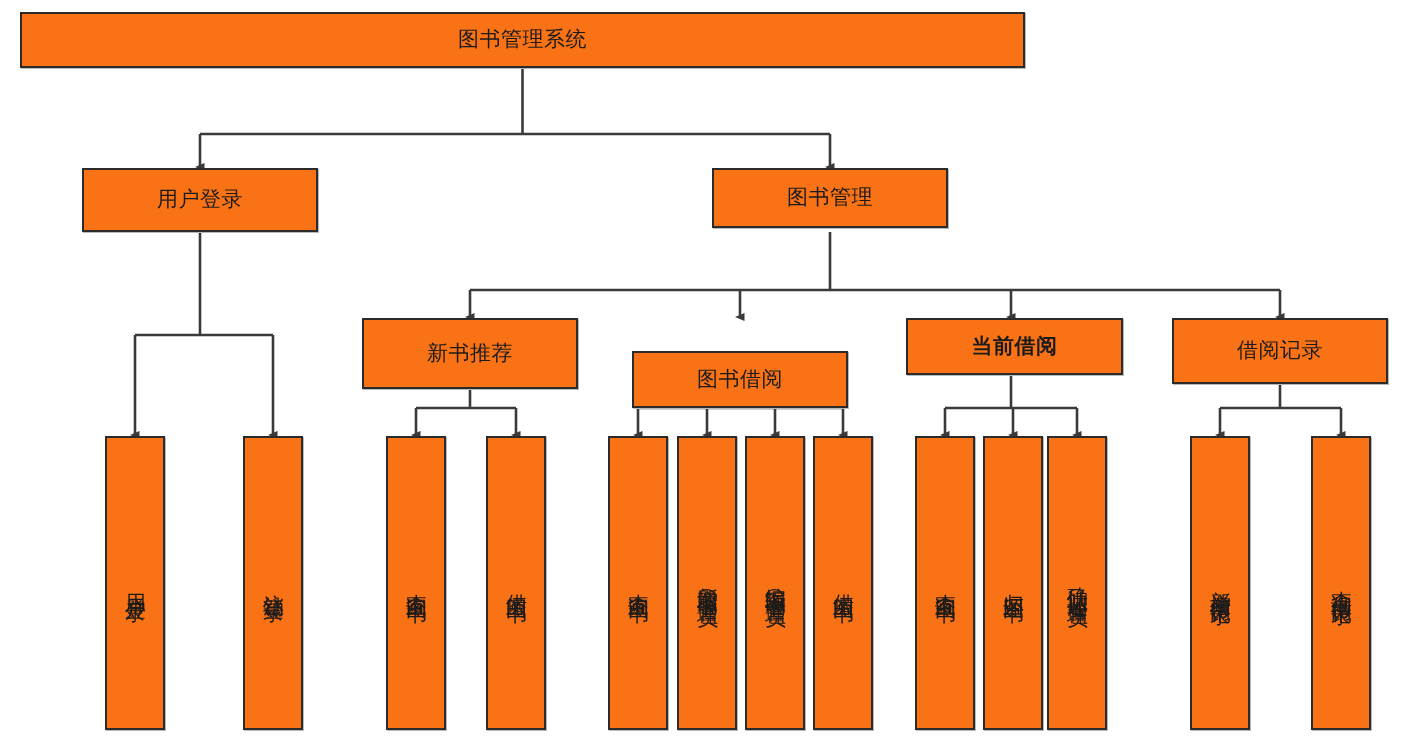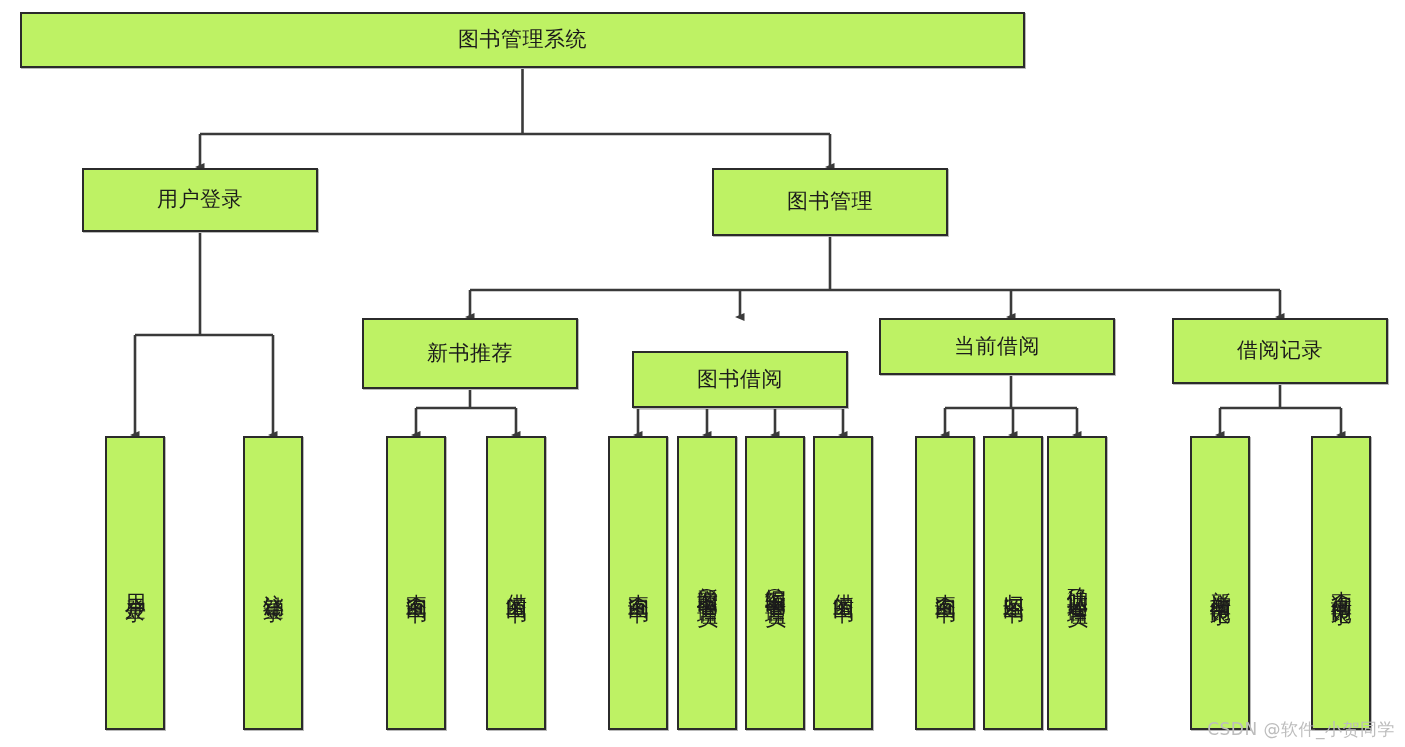--- a/index.html
+++ b/index.html
@@ -20,21 +20,21 @@
   #edges {
     position: absolute;
     left: 0;
     top: 0;
     width: 1405px;
     height: 747px;
   }
   .node {
     position: absolute;
     box-sizing: border-box;
-    background: #bef264;
+    background: #f97316;
     border: 2px solid #2b2b2b;
     box-shadow: 1px 1px 0 0 #b9b9b9;
     display: flex;
     align-items: center;
     justify-content: center;
   }
   .node .label {
     color: #1b1b1b;
     line-height: 1.12;
     text-align: center;
@@ -114,30 +114,30 @@
       </g>
   </svg>
 
   <div id="nodes-layer">
       <div class="node horizontal" style="left: 20px; top: 12px; width: 1005px; height: 56px;">
         <span class="label">图书管理系统</span>
       </div>
       <div class="node horizontal" style="left: 82px; top: 168px; width: 236px; height: 64px;">
         <span class="label">用户登录</span>
       </div>
-      <div class="node horizontal" style="left: 712px; top: 168px; width: 236px; height: 68px;">
+      <div class="node horizontal" style="left: 712px; top: 168px; width: 236px; height: 60px;">
         <span class="label">图书管理</span>
       </div>
       <div class="node horizontal" style="left: 362px; top: 318px; width: 216px; height: 71px;">
         <span class="label">新书推荐</span>
       </div>
       <div class="node horizontal" style="left: 632px; top: 318px; width: 216px; height: 57px; margin-top: 33px;">
         <span class="label">图书借阅</span>
       </div>
-      <div class="node horizontal" style="left: 879px; top: 318px; width: 236px; height: 57px;">
+      <div class="node horizontal" style="left: 906px; top: 318px; width: 217px; height: 57px; font-weight: bold;">
         <span class="label">当前借阅</span>
       </div>
       <div class="node horizontal" style="left: 1172px; top: 318px; width: 216px; height: 66px;">
         <span class="label">借阅记录</span>
       </div>
       <div class="node vertical" style="left: 105px; top: 436px; width: 60px; height: 294px;">
         <span class="label">用户登录</span>
       </div>
       <div class="node vertical" style="left: 243px; top: 436px; width: 60px; height: 294px;">
         <span class="label">注销登录</span>
@@ -170,14 +170,13 @@
         <span class="label">确认归还（管理员）</span>
       </div>
       <div class="node vertical" style="left: 1190px; top: 436px; width: 60px; height: 294px;">
         <span class="label">新增借阅记录</span>
       </div>
       <div class="node vertical" style="left: 1311px; top: 436px; width: 60px; height: 294px;">
         <span class="label">查询借阅记录</span>
       </div>
     </div>
 
-  <div id="watermark">CSDN @软件_小贺同学</div>
 </div>
 
 </body></html>

